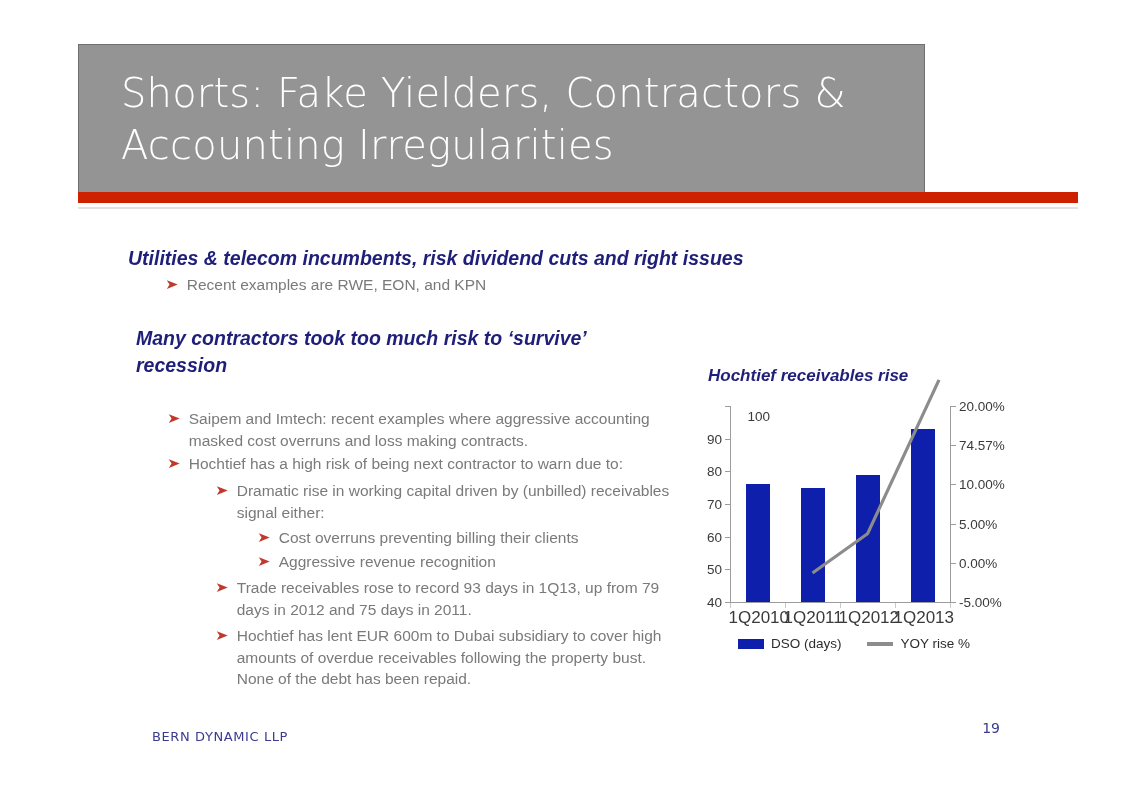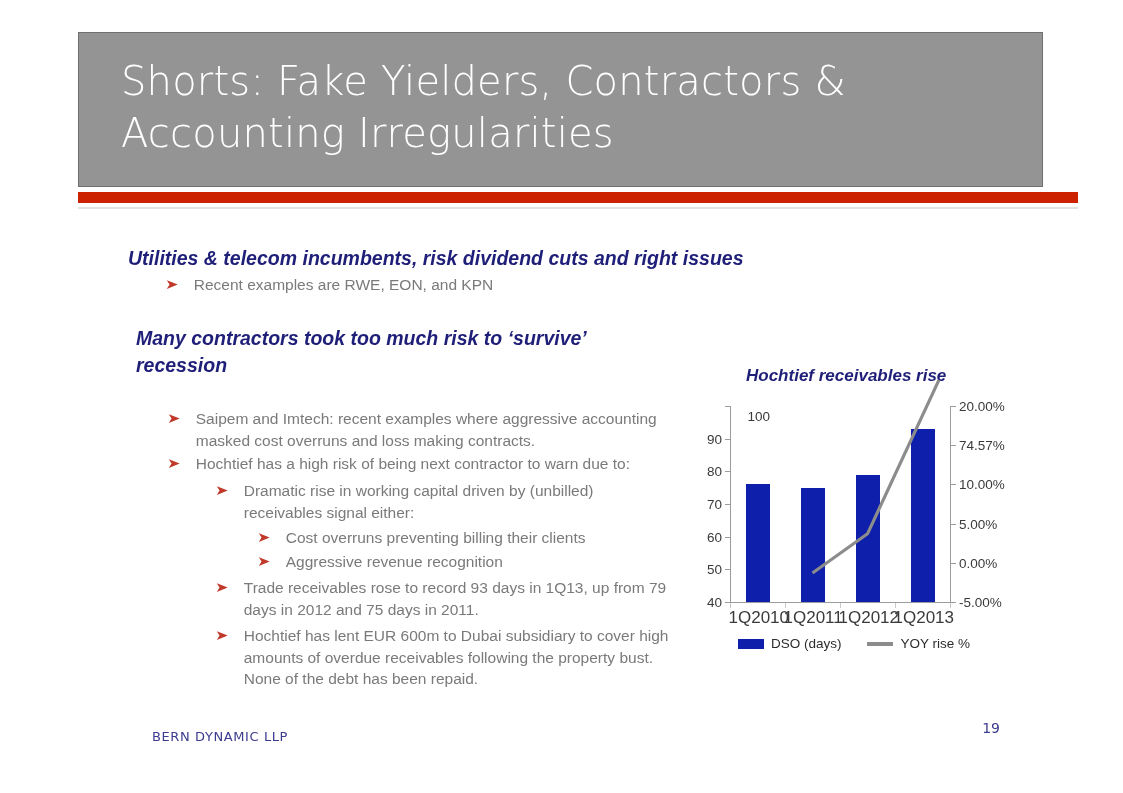--- a/index.html
+++ b/index.html
@@ -12,22 +12,22 @@
     height: 793px;
     position: relative;
     font-family: "Liberation Sans", sans-serif;
     overflow: hidden;
   }
 
   
   .title-banner {
     position: absolute;
     left: 78px;
-    top: 32px;
-    width: 965px;
+    top: 44px;
+    width: 847px;
     height: 155px;
     background: #949494;
     border: 1px solid #6f6f6f;
     box-sizing: border-box;
   }
   .title-text {
     position: absolute;
     left: 42px;
     top: 22px;
     right: 30px;
@@ -77,41 +77,40 @@
     line-height: 21.5px;
   }
   .arrow {
     flex: 0 0 auto;
     color: #c0392b;
     font-size: 14px;
     line-height: 21.5px;
     margin-right: 9px;
     transform: scaleX(1.15);
   }
-  .btext { flex: 1 1 auto; margin-left: 7px; }
+  .btext { flex: 1 1 auto; }
 
   #b-rwe   { left: 166px; top: 274px; width: 520px; }
   #b-saip  { left: 168px; top: 408px; width: 500px; }
   #b-hoch  { left: 168px; top: 453px; width: 520px; }
   #b-dram  { left: 216px; top: 480px; width: 460px; }
   #b-cost  { left: 258px; top: 527px; width: 420px; }
   #b-aggr  { left: 258px; top: 551px; width: 420px; }
   #b-trade { left: 216px; top: 577px; width: 470px; }
   #b-lent  { left: 216px; top: 625px; width: 460px; }
 
   
   .chart-title {
     position: absolute;
     left: 708px;
     top: 366px;
     color: #1f1f79;
     font-weight: bold;
     font-style: italic;
     font-size: 17px;
-    margin-left: 38px;
   }
   .chart-area {
     position: absolute;
     left: 694px;
     top: 400px;
     width: 320px;
     height: 265px;
   }
   .plot {
     position: absolute;

